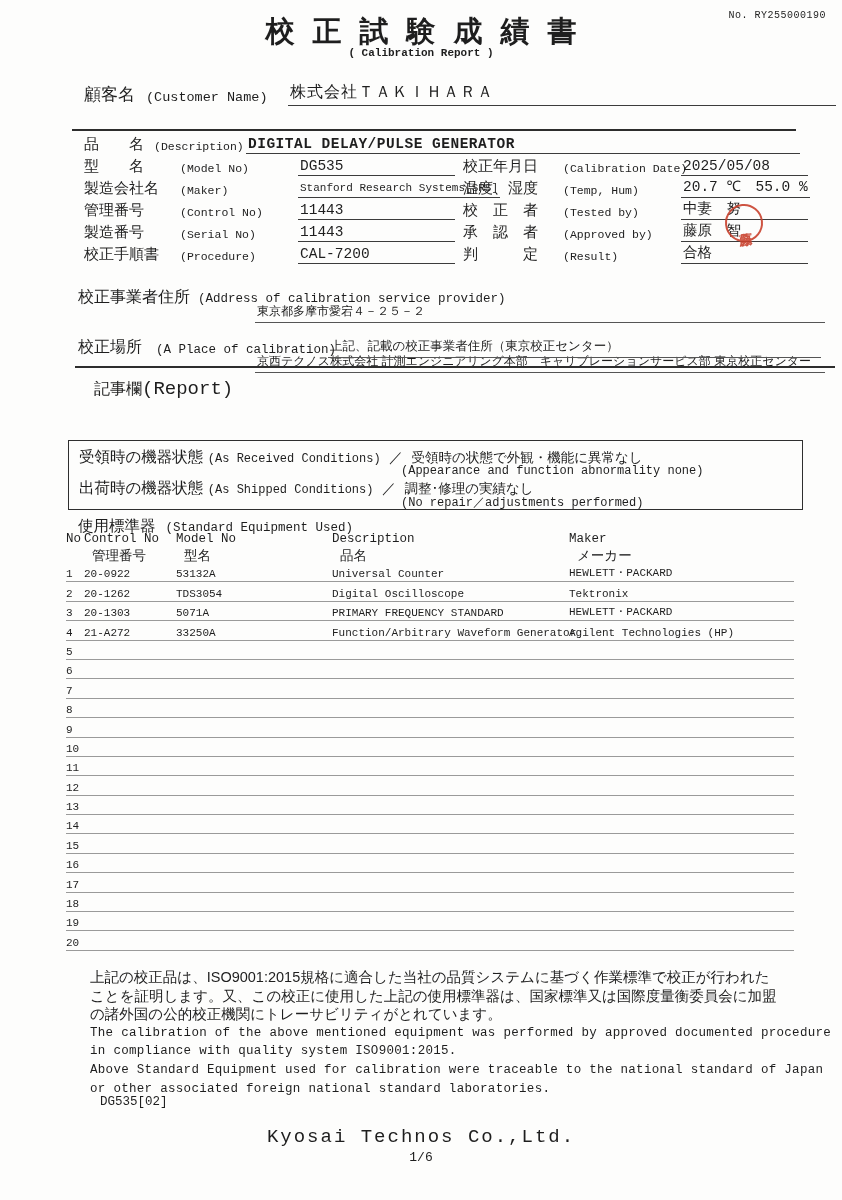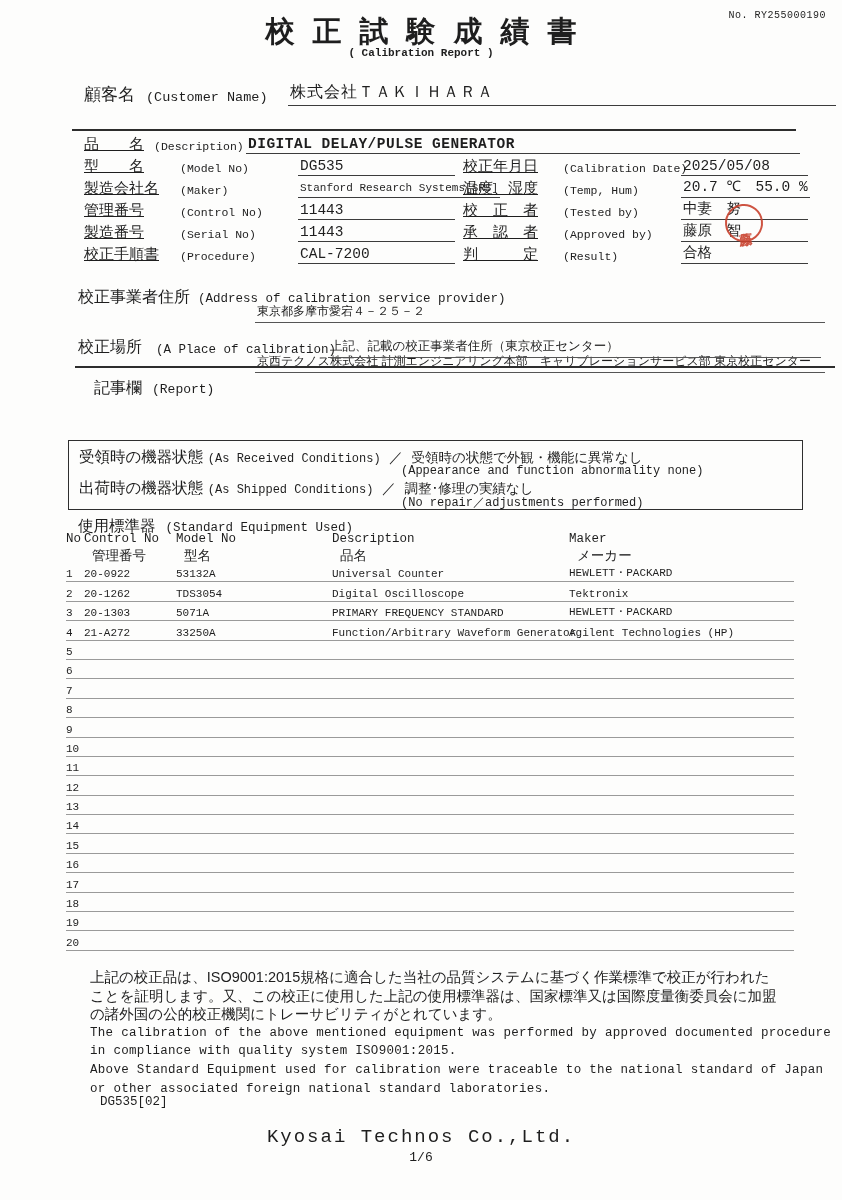--- a/index.html
+++ b/index.html
@@ -21,21 +21,21 @@
   
   .customer-row{left:84px; top:82px; width:752px; display:flex; align-items:flex-end;}
   .c-label{font-size:17px; width:62px; flex:none;}
   .c-label-en{font-size:13.5px; width:142px; flex:none; padding-bottom:1px;}
   .c-value{font-size:16px; flex:1; border-bottom:1.5px solid #3c3c3c; padding:0 4px 2px 2px; letter-spacing:1px;}
 
   .hr{position:absolute; border-top:2px solid #2d2d2d;}
 
   
   .desc-row{left:84px; top:133px; width:716px; display:flex; align-items:flex-end; height:21px;}
-  .d-label{font-size:15px; width:70px; flex:none;text-decoration:underline;}
+  .d-label{font-size:15px; width:70px; flex:none;}
   .d-label-en{font-size:11.5px; width:92px; flex:none; padding-bottom:1px;}
   .d-value{font-size:14.5px; border-bottom:1.5px solid #3c3c3c; padding:0 2px 1px 2px; flex:1;}
   .desc-row .d-value{font-weight:bold; letter-spacing:0.5px;}
   .details-left{left:84px; top:154px; width:371px;}
   .details-left .d-row{display:flex; align-items:flex-end; height:22px;gap:26px;}
   .details-left .d-row:nth-child(2) .d-value{font-size:11px; padding-bottom:3px;}
   .details-right{left:463px; top:154px; width:345px;}
   .details-right .d-row{display:flex; align-items:flex-end; height:22px;}
   .details-right .d-label{width:100px; font-size:15px;}
   .details-right .d-label-en{width:118px; font-size:11.5px;}
@@ -46,21 +46,21 @@
 
   
   .prov-label{left:78px; top:287px; font-size:16px;}
   .prov-label .en{font-size:12.5px; margin-left:8px;}
   .addr-line{left:255px; width:566px; border-bottom:1px solid #555; font-size:12px; padding:0 2px 2px 2px; white-space:nowrap;}
   .place-row{left:78px; top:337px; width:743px; display:flex; align-items:flex-end;}
   .place-row .p1{font-size:16px; width:78px; flex:none;}
   .place-row .p2{font-size:12.5px; width:172px; flex:none; padding-bottom:1px;}
   .place-row .p3{font-size:12.5px; flex:1; border-bottom:1px solid #555; padding:0 2px 2px 2px;}
   .notes-row{left:94px; top:378px; font-size:16px;}
-  .notes-row .en{font-size:13px; margin-left:10px;}
+  .notes-row .en{font-size:19px; margin-left:0;}
 
   
   .cond-box{left:68px; top:440px; width:735px; height:70px; border:1.5px solid #2f2f2f; box-sizing:border-box;}
   .cond-row{position:absolute; left:10px; white-space:nowrap;}
   .cond-row .l{font-size:15.5px;}
   .cond-row .e{font-size:12px;}
   .cond-row .s{font-size:14px; margin:0 4px;}
   .cond-row .v{font-size:13.5px;}
   .cond-sub{position:absolute; left:332px; font-size:12px; white-space:nowrap;}
 

